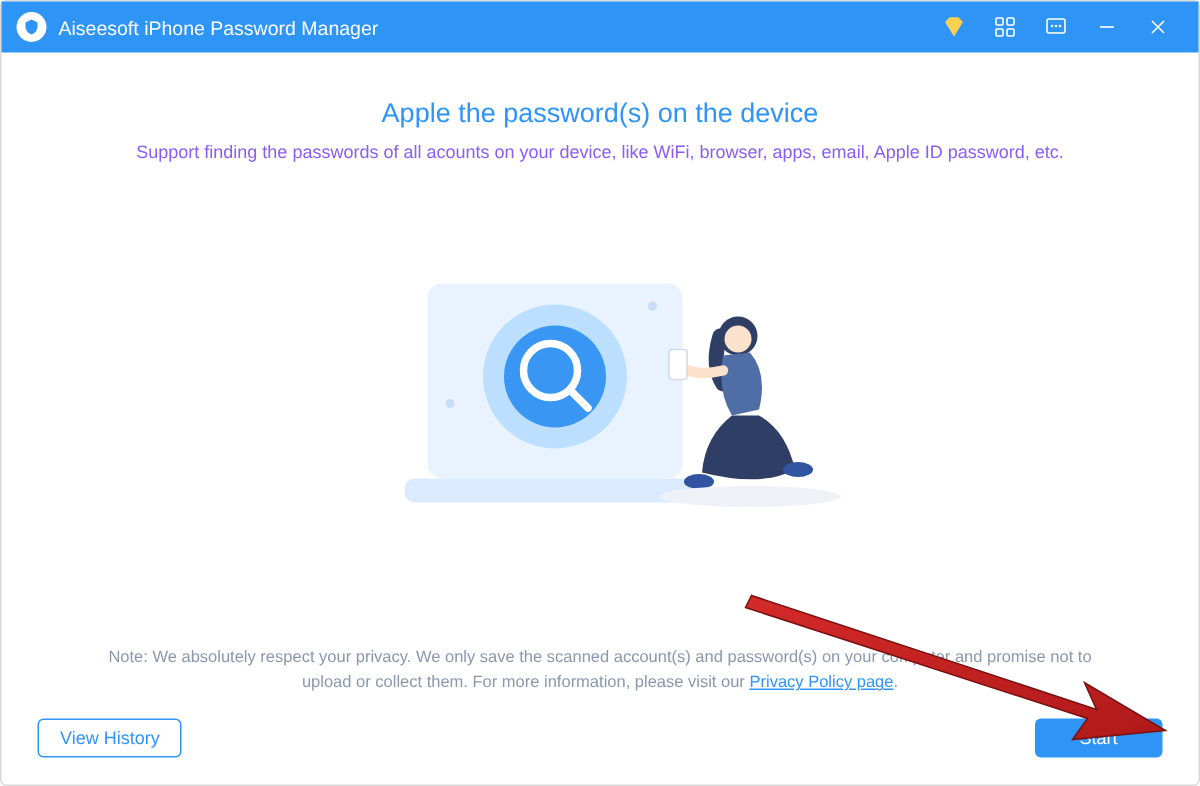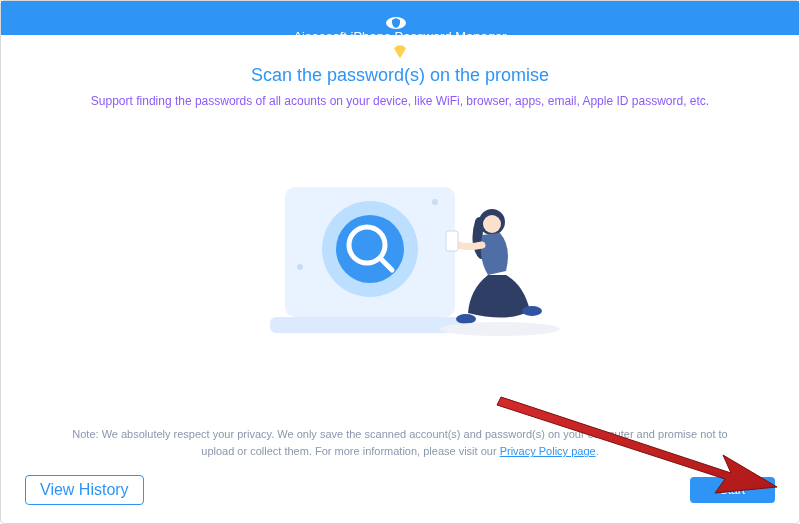--- a/index.html
+++ b/index.html
@@ -1,41 +1,41 @@
 <!DOCTYPE html>
 <html><head>
 <meta charset="utf-8">
 <style>
   * { box-sizing: border-box; margin: 0; padding: 0; }
   body { font-family: "Segoe UI", Arial, sans-serif; background: #fff; width: 800px; height: 524px; overflow: hidden; }
 
   .window { width: 800px; height: 524px; border: 1px solid #d9d9d9; border-radius: 4px; display: flex; flex-direction: column; }
 
-  .titlebar { height: 34px; background: #2e95f7; display: flex; align-items: center; padding: 16px 10px; color: #fff; flex-direction: column; }
+  .titlebar { height: 34px; background: #2e95f7; display: flex; align-items: center; padding: 0 10px; color: #fff; }
   .titlebar .app-icon { width: 20px; height: 20px; border-radius: 50%; background: #fff; display: flex; align-items: center; justify-content: center; margin-right: 8px; }
   .titlebar .app-icon svg { width: 12px; height: 12px; }
   .titlebar .title { font-size: 13px; }
   .titlebar .spacer { flex: 1; }
   .titlebar .tbtn { width: 34px; height: 34px; display: flex; align-items: center; justify-content: center; cursor: pointer; }
   .titlebar .tbtn svg { width: 16px; height: 16px; stroke: #fff; fill: none; stroke-width: 1.6; }
   .titlebar .diamond svg { fill: #ffd050; stroke: #ffd050; }
 
   .content { flex: 1; position: relative; padding: 24px 24px 18px 24px; display: flex; flex-direction: column; }
 
   .heading { text-align: center; color: #2e95f7; font-size: 18px; font-weight: 500; margin-top: 6px; }
   .sub { text-align: center; color: #8b5cf6; font-size: 12px; margin-top: 8px; }
 
   .illus { flex: 1; display: flex; align-items: center; justify-content: center; }
   .illus svg { width: 340px; height: 200px; }
 
   .note { text-align: center; color: #8a97ad; font-size: 11px; line-height: 1.6; padding: 0 40px; margin-bottom: 14px; }
   .note a { color: #2e95f7; }
 
   .footer { display: flex; align-items: center; justify-content: space-between; }
-  .btn-outline { border: 1px solid #2e95f7; color: #2e95f7; background: #fff; border-radius: 4px; padding: 5px 14px; font-size: 16px; cursor: pointer; }
+  .btn-outline { border: 1px solid #2e95f7; color: #2e95f7; background: #fff; border-radius: 4px; padding: 5px 14px; font-size: 12px; cursor: pointer; }
   .btn-primary { background: #2e95f7; color: #fff; border: none; border-radius: 4px; padding: 6px 30px; font-size: 12px; cursor: pointer; }
 
   .arrow-overlay { position: absolute; right: 18px; bottom: 24px; width: 300px; height: 110px; pointer-events: none; }
 </style>
 </head>
 <body>
 
 <div class="window">
 
   <div class="titlebar">
@@ -75,21 +75,21 @@
     <div class="tbtn">
       <svg viewBox="0 0 24 24">
           <line x1="6" y1="6" x2="18" y2="18"></line>
           <line x1="18" y1="6" x2="6" y2="18"></line>
         </svg>
     </div>
   </div>
 
   <div class="content">
 
-    <div class="heading">Scan the password(s) on the promise</div>
+    <div class="heading">Apple the password(s) on the device</div>
     <div class="sub">Support finding the passwords of all acounts on your device, like  WiFi, browser, apps, email, Apple ID password, etc.</div>
 
     <div class="illus">
       <svg viewBox="0 0 340 200">
 
         <rect x="55" y="20" width="170" height="130" rx="10" fill="#e9f3ff"></rect>
         <rect x="40" y="150" width="200" height="16" rx="6" fill="#dbeafe"></rect>
 
         <circle cx="140" cy="82" r="48" fill="#bcdfff"></circle>
         <circle cx="140" cy="82" r="34" fill="#3a96f3"></circle>

